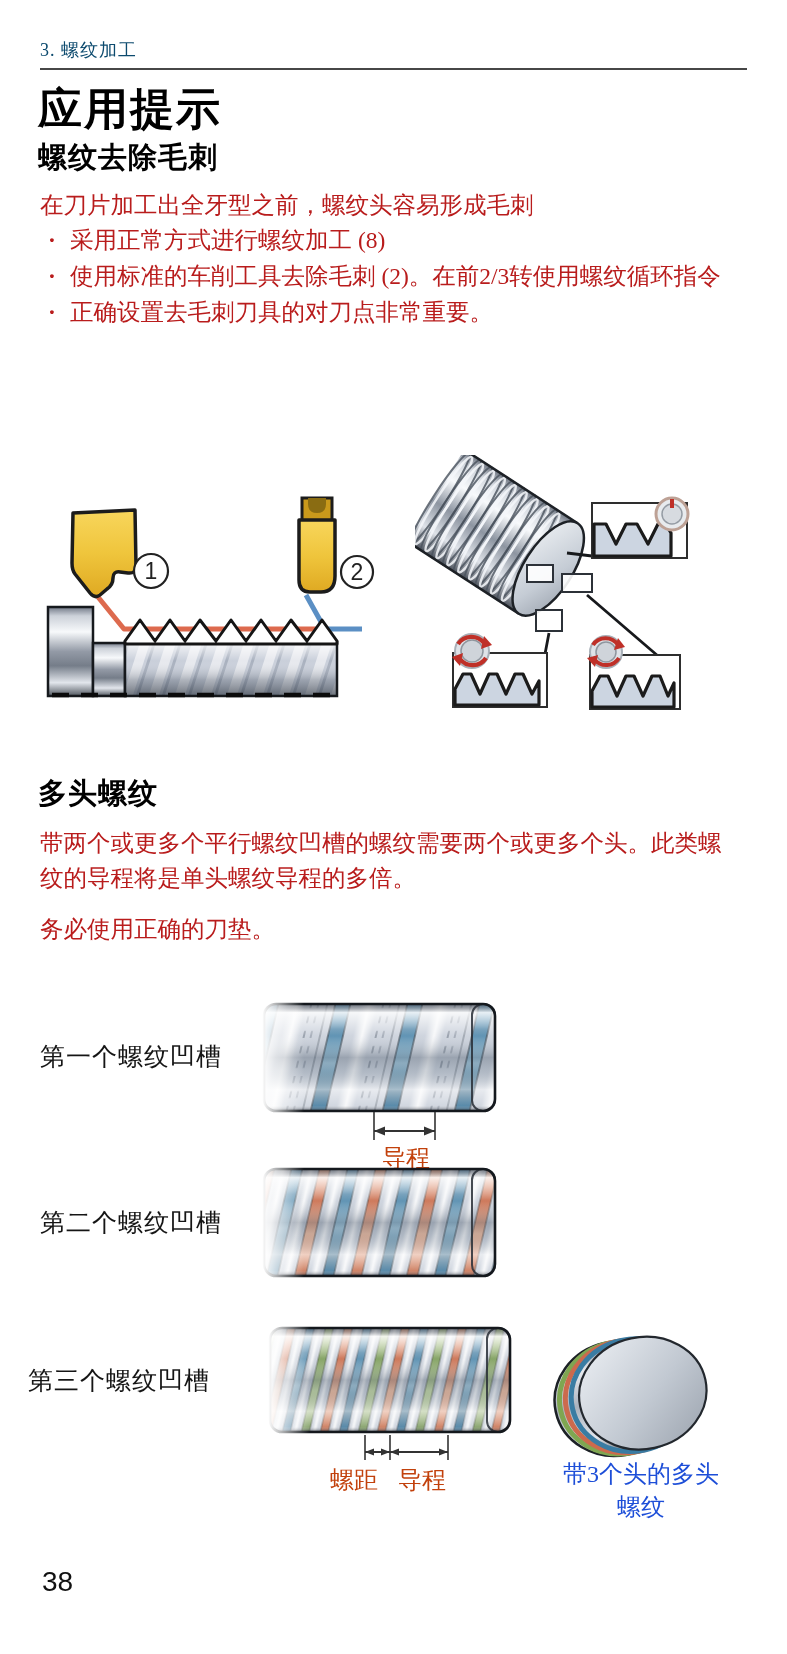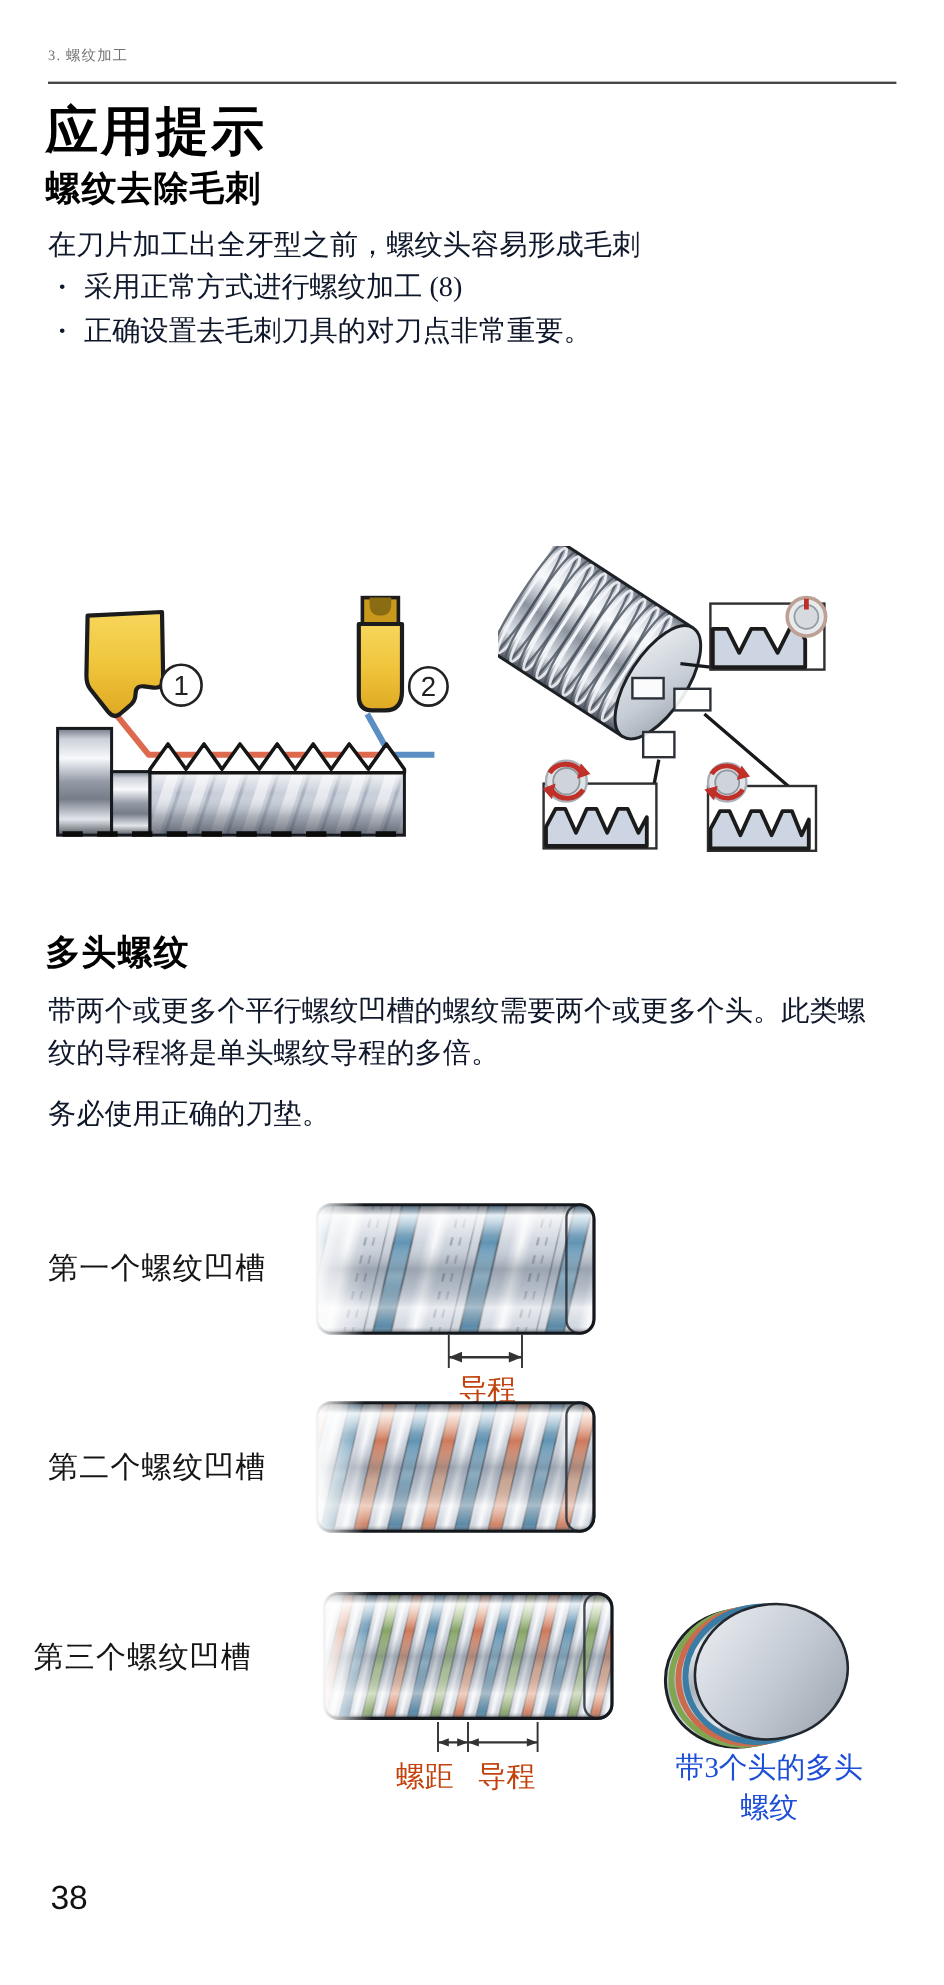--- a/index.html
+++ b/index.html
@@ -1,30 +1,30 @@
 <!DOCTYPE html>
 <html><head>
 <meta charset="utf-8">
 <style>
   html,body{margin:0;padding:0;background:#ffffff;}
   .page{position:relative;width:787px;height:1654px;background:#fff;overflow:hidden;
         font-family:"Liberation Serif","DejaVu Serif",serif;color:#111;}
   .abs{position:absolute;}
   
-  .hdr{left:40px;top:38px;width:707px;height:30px;color:#737373;font-size:12px;
+  .hdr{left:40px;top:38px;width:707px;height:30px;color:#0c4a6e;font-size:18px;
        border-bottom:2px solid #474747;letter-spacing:1px;}
   
   .h1{left:38px;top:80px;font-family:"Liberation Sans","DejaVu Sans",sans-serif;
       font-weight:bold;font-size:44px;color:#000;letter-spacing:2px;}
   .h2{font-family:"Liberation Sans","DejaVu Sans",sans-serif;font-weight:bold;
       font-size:29px;color:#000;letter-spacing:1px;}
   .h2a{left:38px;top:138px;}
   .h2b{left:38px;top:774px;}
   
-  .bodytext{font-size:23.5px;line-height:35px;color:#0f172a;}
+  .bodytext{font-size:23.5px;line-height:35px;color:#b91c1c;}
   .lead{left:40px;top:188px;width:700px;}
   .bullets{left:40px;top:223px;width:700px;list-style:none;margin:0;padding:0;}
   .bullets li{position:relative;padding-left:30px;margin:0 0 1px 0;}
   .bullets li::before{content:"\00B7";position:absolute;left:8px;top:0;font-weight:bold;}
   .para1{left:40px;top:826px;width:696px;}
   .para2{left:40px;top:912px;width:696px;}
   .rowlabel{font-size:25px;color:#151515;letter-spacing:1px;}
   .dimlabel{font-size:24px;color:#c2410c;text-align:center;}
   .cap3{left:538px;top:1458px;width:206px;font-size:24px;line-height:33px;
         text-align:center;color:#1d4ed8;}
@@ -41,20 +41,21 @@
     <span>3.  螺纹加工</span>
   </div>
 
   <div class="abs h1">应用提示</div>
   <div class="abs h2 h2a">螺纹去除毛刺</div>
 
   <div class="abs bodytext lead">在刀片加工出全牙型之前，螺纹头容易形成毛刺</div>
 
   <ul class="abs bodytext bullets">
     <li>采用正常方式进行螺纹加工 (8)</li>
+    <li>使用标准的车削工具去除毛刺 (2)。在前2/3转使用螺纹循环指令</li>
     <li>正确设置去毛刺刀具的对刀点非常重要。</li>
   </ul>
 
   <svg class="abs" style="left:40px;top:458px" width="372" height="240" viewBox="0 0 372 240">
     <defs>
       <linearGradient id="f1gold" x1="0" y1="0" x2="0" y2="1">
         <stop offset="0" stop-color="#f8d65c"></stop>
           <stop offset="0.5" stop-color="#efc53c"></stop>
         <stop offset="1" stop-color="#dfa922"></stop>
       </linearGradient>

